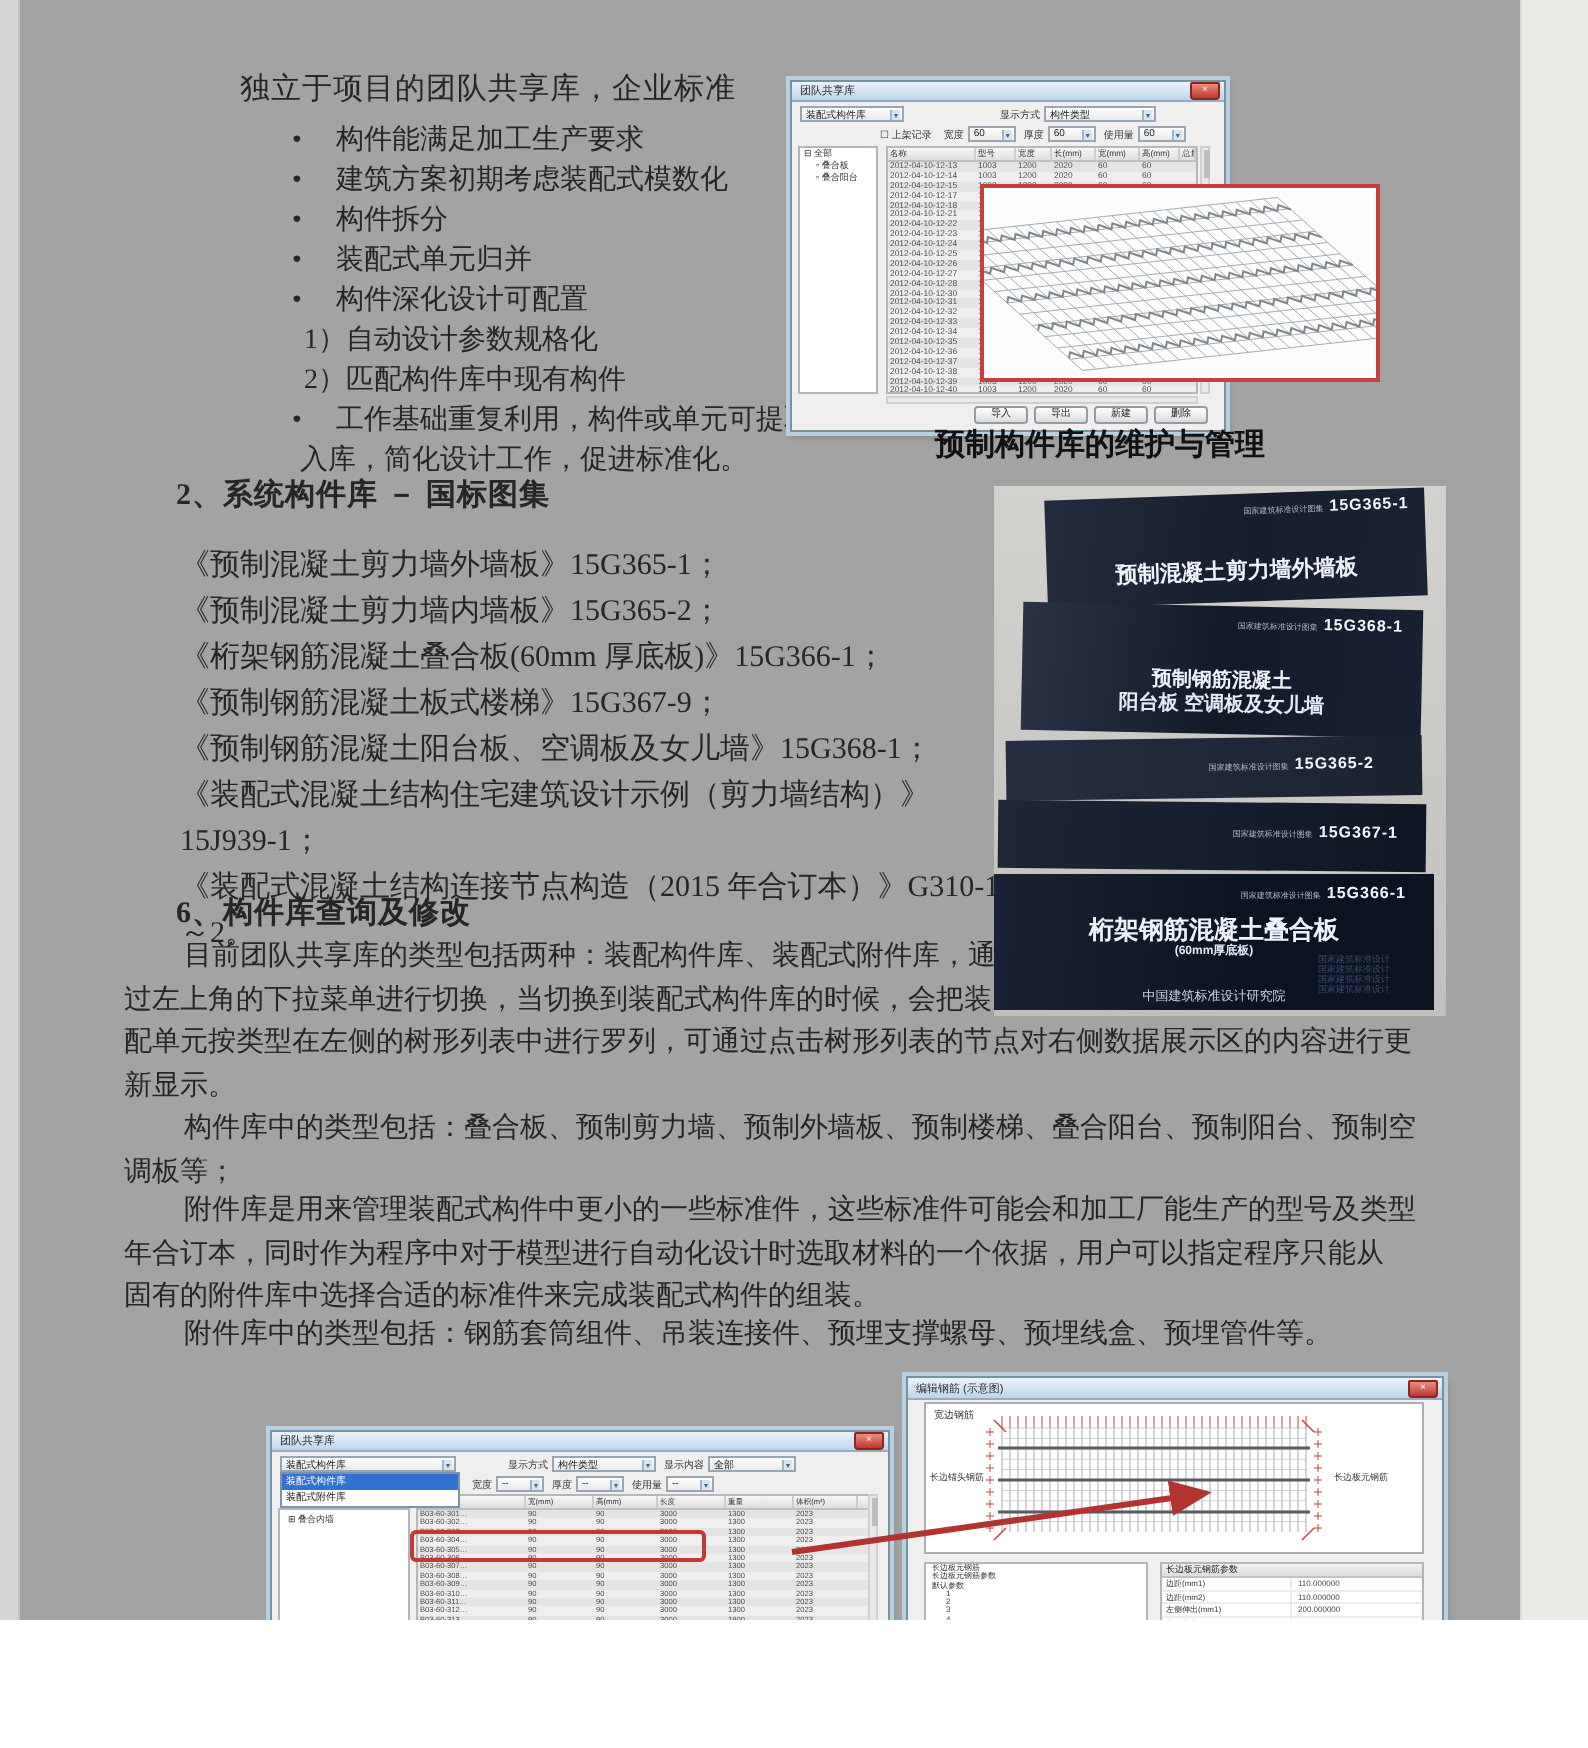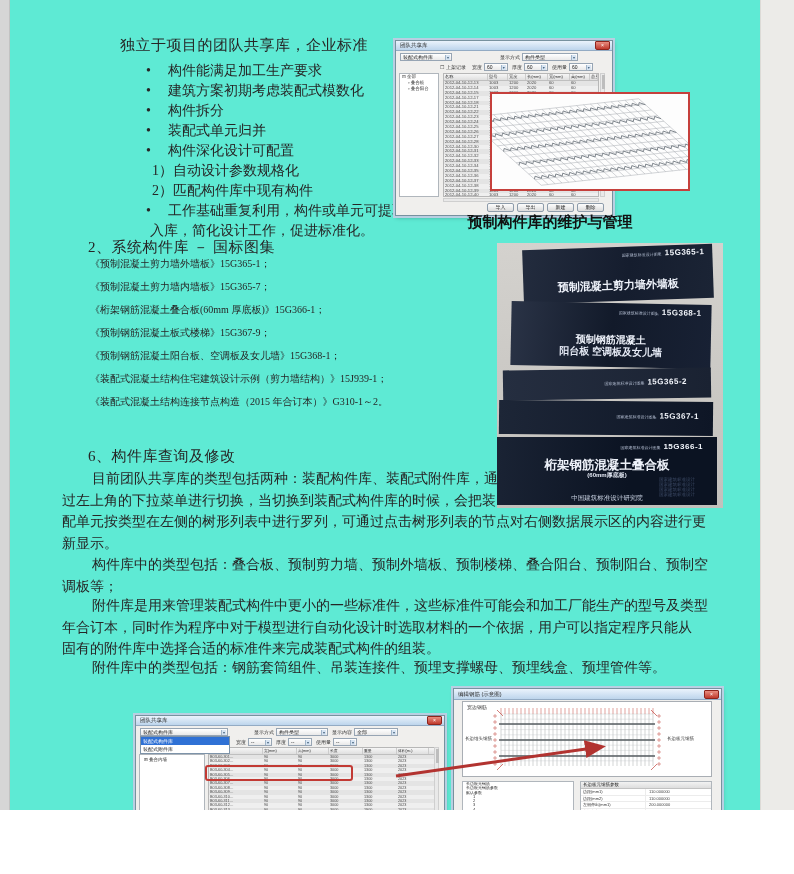--- a/index.html
+++ b/index.html
@@ -1,32 +1,32 @@
 <!DOCTYPE html>
 <html><head>
 <meta charset="utf-8">
 <style>
   html,body{margin:0;padding:0;background:#ffffff;}
-  #page{position:relative;width:794px;height:810px;background:#5eead4;overflow:hidden;
+  #page{position:relative;width:794px;height:810px;background:#a3a3a3;overflow:hidden;
         font-family:"Liberation Serif","DejaVu Serif",serif;color:#262626;}
   .edge-left{position:absolute;left:0;top:0;width:9px;height:874px;background:#d6d6d6;border-right:1px solid #c2c2c2;}
   .edge-right{position:absolute;left:760px;top:0;width:34px;height:874px;background:#ecebe8;border-left:1px solid #dcdad6;}
 
   
   .intro{position:absolute;left:120px;top:34px;width:300px;font-size:14px;line-height:20px;}
   .intro-title{font-size:15px;line-height:22px;margin-bottom:5px;letter-spacing:0.5px;}
   .bline{position:relative;padding-left:48px;}
   .bdot{position:absolute;left:26px;top:0;}
   .nline{padding-left:32px;}
   .cont{padding-left:30px;}
 
-  .sec-head{position:absolute;font-size:15px;font-weight:normal;letter-spacing:0.5px;}
+  .sec-head{position:absolute;font-size:15px;font-weight:bold;letter-spacing:0.5px;}
   #sec2-head{left:88px;top:238px;}
   #sec3-head{left:88px;top:447px;}
-  .glist{position:absolute;left:90px;top:252px;width:420px;font-size:10px;line-height:23px;}
+  .glist{position:absolute;left:90px;top:272px;width:420px;font-size:15px;line-height:23px;}
   .para{position:absolute;left:62px;width:700px;font-size:14px;line-height:21.5px;}
   .pline{white-space:nowrap;}
   .ind{text-indent:30px;}
   #p1{top:468px;} #p2{top:554px;} #p3{top:595px;} #p4{top:657px;}
 
   .fig-caption{position:absolute;left:420px;top:213px;width:260px;text-align:center;
                font-family:"Liberation Sans","DejaVu Sans",sans-serif;font-weight:bold;font-size:15px;color:#111;}
 
   
   .win{position:absolute;background:#f0efed;border:1px solid #77929f;box-shadow:0 0 0 2px #b9cfe2, 1px 2px 4px rgba(0,0,0,0.25);
@@ -452,21 +452,21 @@
           <path d="M -100 64 l 4 -6 l 4 6 l 4 -6 l 4 6 l 4 -6 l 4 6 l 4 -6 l 4 6 l 4 -6 l 4 6 l 4 -6 l 4 6 l 4 -6 l 4 6 l 4 -6 l 4 6 l 4 -6 l 4 6 l 4 -6 l 4 6 l 4 -6 l 4 6 l 4 -6 l 4 6 l 4 -6 l 4 6 l 4 -6 l 4 6 l 4 -6 l 4 6 l 4 -6 l 4 6 l 4 -6 l 4 6 l 4 -6 l 4 6 l 4 -6 l 4 6 l 4 -6 l 4 6 l 4 -6 l 4 6 l 4 -6 l 4 6 l 4 -6 l 4 6 l 4 -6 l 4 6 l 4 -6 l 4 6" fill="none" stroke="#7e858c" stroke-width="1" vector-effect="non-scaling-stroke"></path>
         </g>
       </svg>
   </div>
 
   <div class="fig-caption">预制构件库的维护与管理</div>
 
   <div class="sec-head" id="sec2-head">2、系统构件库 － 国标图集</div>
   <div class="glist" id="section2-list">
       <div>《预制混凝土剪力墙外墙板》15G365-1；</div>
-      <div>《预制混凝土剪力墙内墙板》15G365-7；</div>
+      <div>《预制混凝土剪力墙内墙板》15G365-2；</div>
       <div>《桁架钢筋混凝土叠合板(60mm 厚底板)》15G366-1；</div>
       <div>《预制钢筋混凝土板式楼梯》15G367-9；</div>
       <div>《预制钢筋混凝土阳台板、空调板及女儿墙》15G368-1；</div>
       <div>《装配式混凝土结构住宅建筑设计示例（剪力墙结构）》15J939-1；</div>
       <div>《装配式混凝土结构连接节点构造（2015 年合订本）》G310-1～2。</div>
     </div>
 
   <div id="photo">
     <div class="book" id="book1">
       <div class="book-coderow" style="right:8px;top:3px;">

